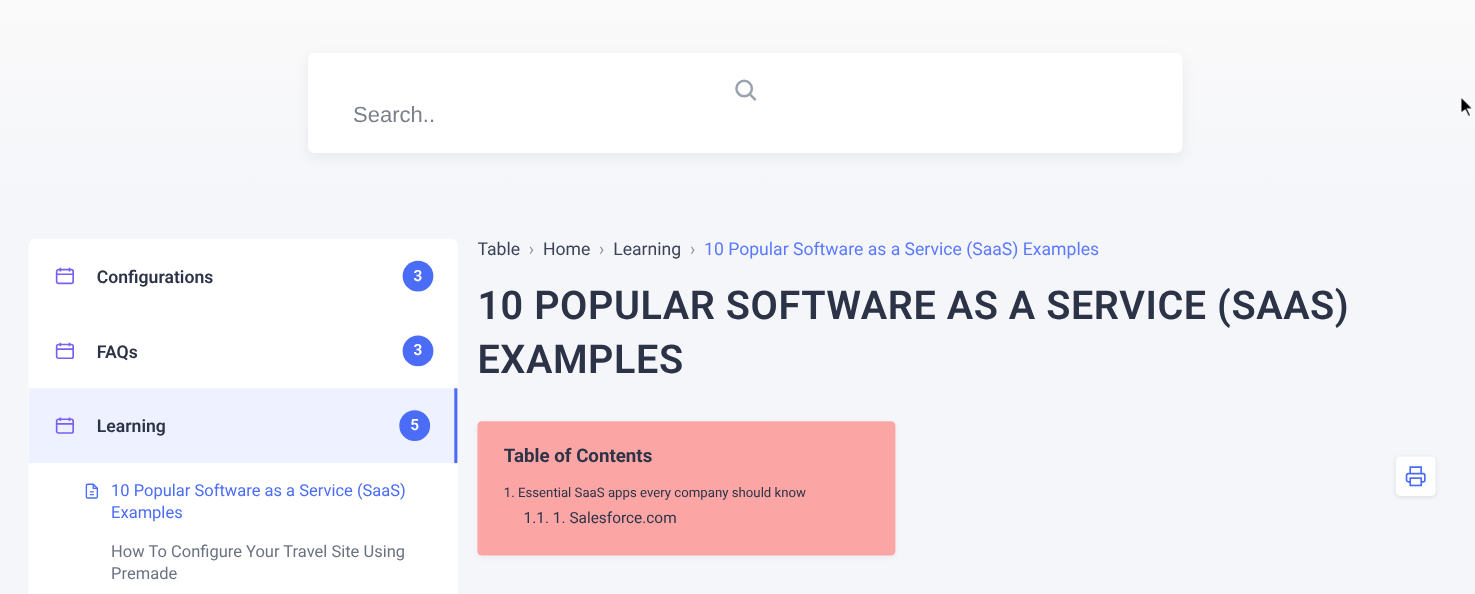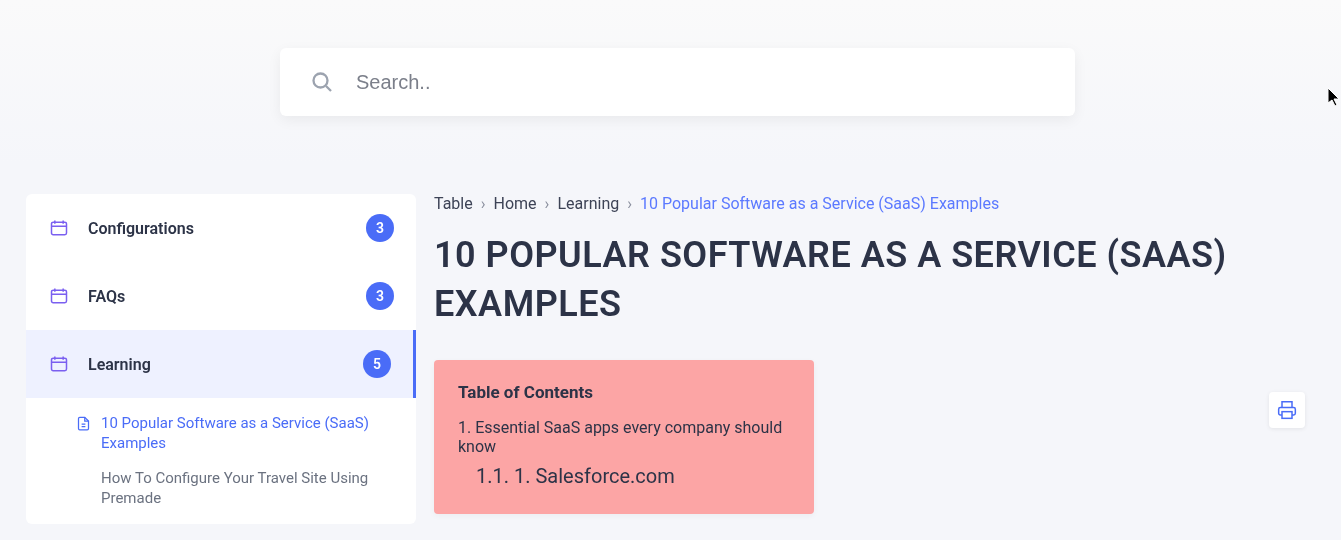--- a/index.html
+++ b/index.html
@@ -1,19 +1,19 @@
 <!DOCTYPE html>
 <html><head>
 <meta charset="utf-8">
 <style>
 * { margin: 0; padding: 0; box-sizing: border-box; }
 body { font-family: -apple-system, BlinkMacSystemFont, "Segoe UI", Roboto, "Helvetica Neue", Arial, sans-serif; background: #f5f6fa; width: 1341px; height: 540px; overflow: hidden; }
 
 .search-section { background: linear-gradient(180deg, #fafafa 0%, #f5f6fa 100%); padding: 48px 0 48px 0; display: flex; justify-content: flex-start; }
-.search-box { width: 795px; margin-left: 280px; background: #fff; border-radius: 6px; box-shadow: 0 4px 14px rgba(0,0,0,0.06); display: flex; align-items: center; padding: 22px 30px; }
+.search-box { width: 795px; margin-left: 280px; background: #fff; border-radius: 6px; box-shadow: 0 4px 14px rgba(0,0,0,0.06); display: flex; align-items: center; padding: 22px 30px; flex-direction: column; }
 .search-box svg { flex-shrink: 0; }
 .search-box input { border: none; outline: none; font-size: 20px; color: #6b7280; margin-left: 22px; width: 100%; background: transparent; }
 .search-box input::placeholder { color: #7b7f8a; }
 
 .content-wrap { display: flex; padding: 0 26px; gap: 18px; margin-top: 30px; }
 
 .sidebar { width: 390px; background: #fff; border-radius: 6px; padding: 0; flex-shrink: 0; overflow: hidden; }
 .sidebar-item { display: flex; align-items: center; padding: 20px 22px; cursor: pointer; position: relative; }
 .sidebar-item.active { background: #eef1ff; border-right: 3px solid #4a6cf7; }
 .sidebar-item .icon-wrap { width: 22px; height: 22px; margin-right: 18px; display: flex; align-items: center; justify-content: center; }
@@ -30,22 +30,22 @@
 .main { flex: 1; position: relative; }
 .breadcrumb { display: flex; align-items: center; font-size: 16px; gap: 8px; flex-wrap: wrap; margin-bottom: 18px; }
 .breadcrumb .crumb { color: #3d4356; }
 .breadcrumb .sep { color: #8a8f9e; }
 .breadcrumb .current { color: #5b79ff; }
 
 .page-title { font-size: 36px; font-weight: 600; color: #2c3347; letter-spacing: 0.5px; line-height: 1.35; margin-bottom: 32px; }
 
 .toc-card { background: #fca5a5; width: 380px; border-radius: 4px; padding: 22px 24px; box-shadow: 0 2px 6px rgba(0,0,0,0.04); }
 .toc-title { font-size: 17px; font-weight: 700; color: #2c3347; margin-bottom: 12px; }
-.toc-item { font-size: 16px; color: #2c3347; padding: 4px 0; }
-.toc-sub { font-size: 20px; color: #2c3347; padding: 4px 0 4px 18px; }
+.toc-item { font-size: 12px; color: #2c3347; padding: 4px 0; }
+.toc-sub { font-size: 14px; color: #2c3347; padding: 4px 0 4px 18px; }
 
 .print-btn { position: absolute; right: 10px; top: 198px; width: 36px; height: 36px; background: #fff; border-radius: 4px; display: flex; align-items: center; justify-content: center; box-shadow: 0 1px 4px rgba(0,0,0,0.08); cursor: pointer; }
 
 .cursor { position: fixed; top: 88px; left: 1328px; z-index: 1000; pointer-events: none; }
 </style>
 </head>
 <body>
 
 <div class="search-section">
   <div class="search-box">

